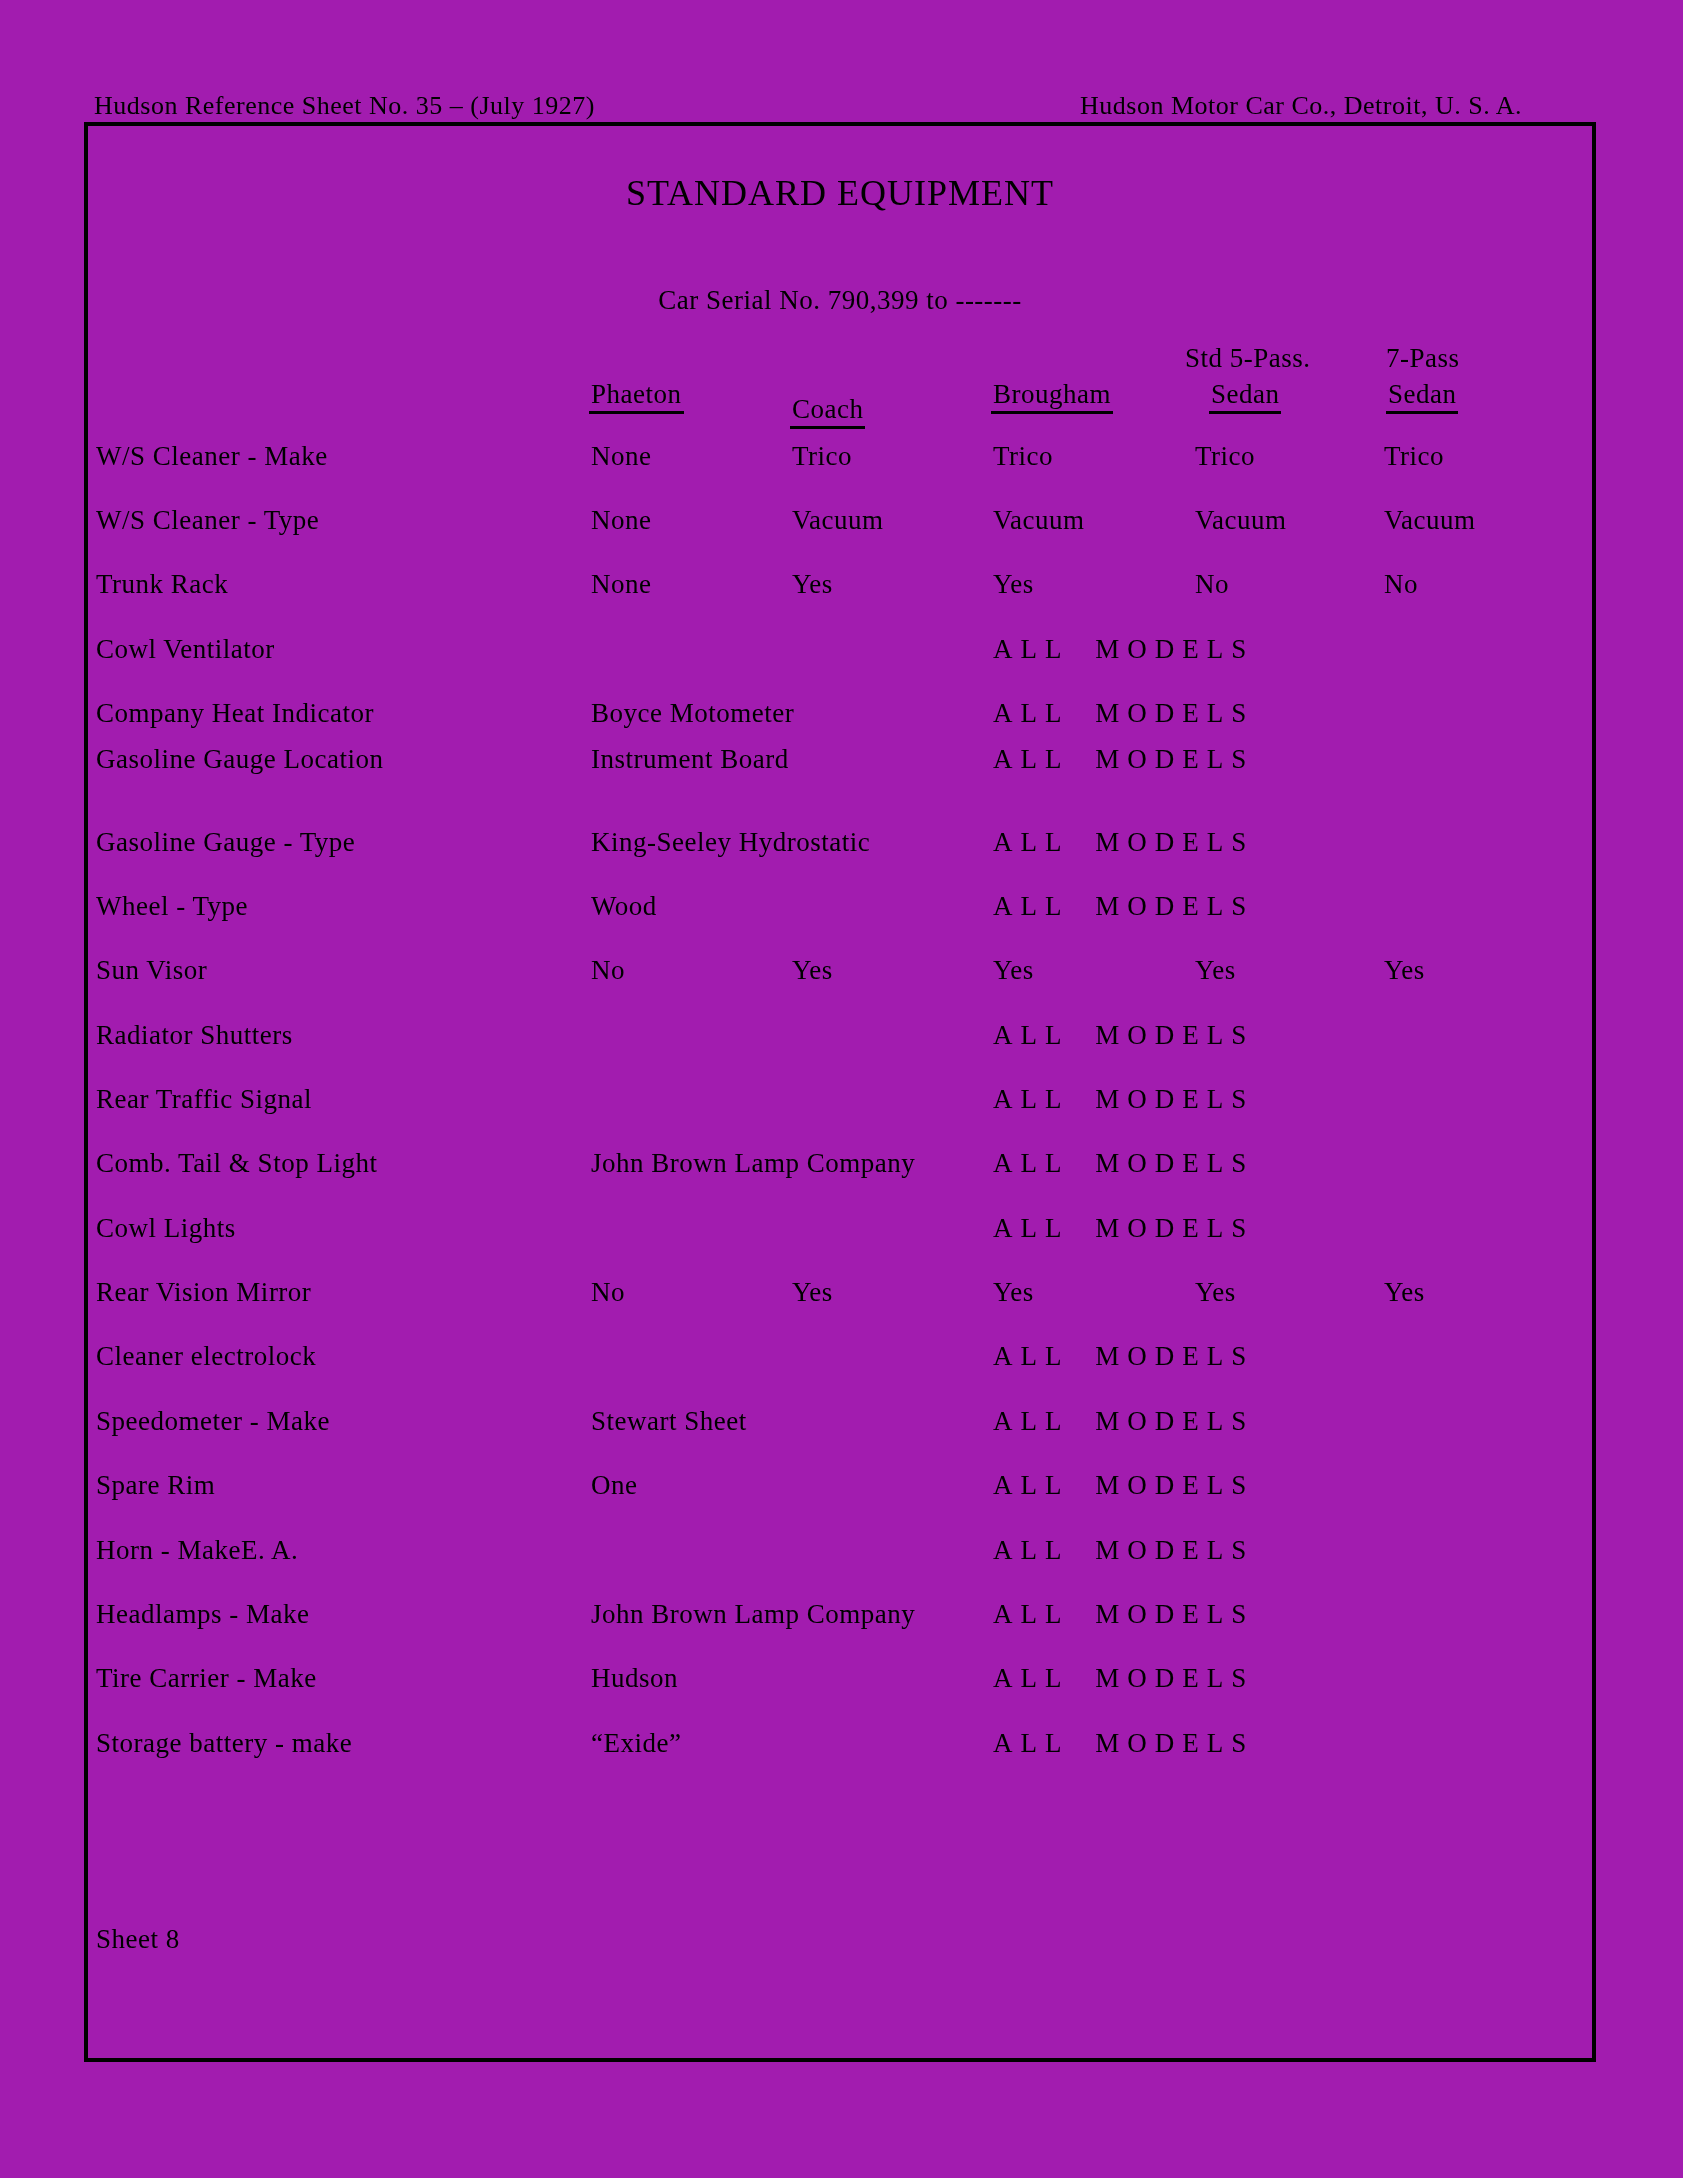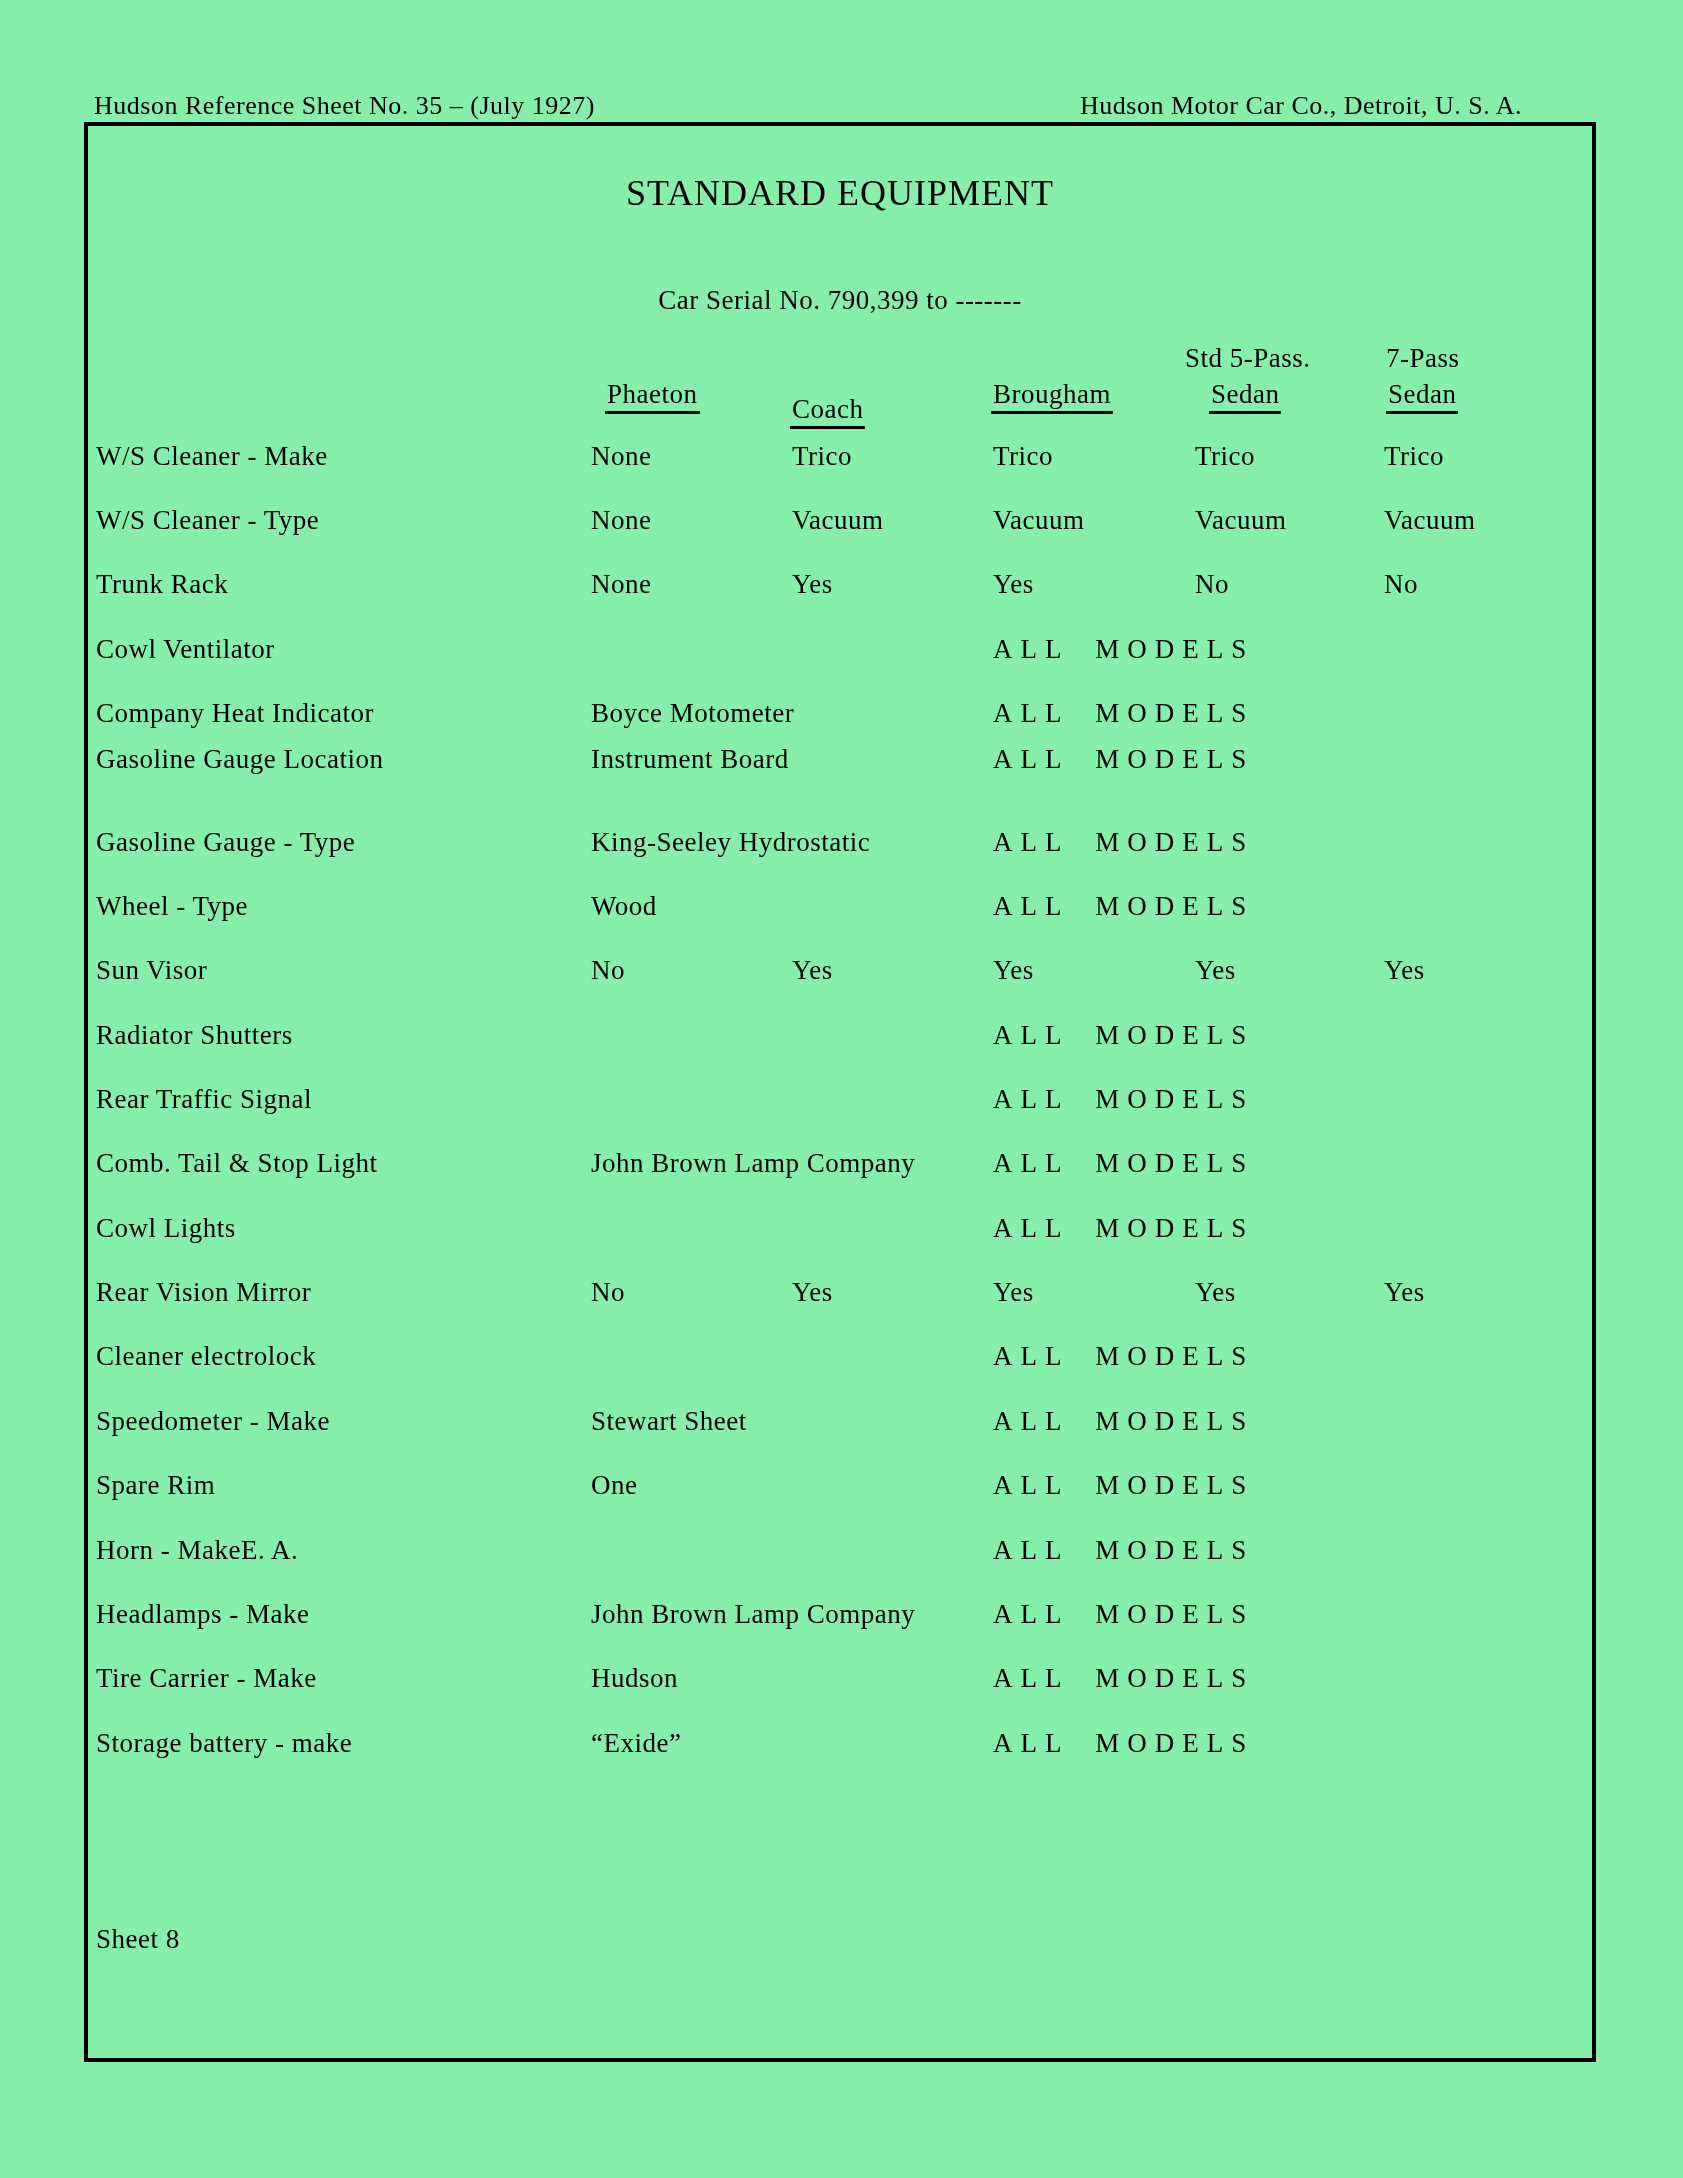--- a/index.html
+++ b/index.html
@@ -1,20 +1,20 @@
 <!DOCTYPE html>
 <html><head>
 <meta charset="utf-8">
 <style>
   html,body{margin:0;padding:0;background:#ffffff;}
   .page{
     position:relative;
     width:1683px;
     height:2178px;
-    background:#86efac;
+    background:#a21caf;
     color:#000000;
     font-family:"Liberation Serif","DejaVu Serif",serif;
     overflow:hidden;
     text-decoration:underline;
   }
   .hdr{
     position:absolute;
     top:91px;
     font-size:26px;
     letter-spacing:0.5px;
@@ -107,21 +107,21 @@
   <div class="border-box"></div>
 
   <div class="title-block">
     <div class="title-line">STANDARD EQUIPMENT</div>
   </div>
 
   <div class="serial">Car Serial No. 790,399 to -------</div>
 
   <span class="colhead" style="left:1185px;top:343px;">Std 5-Pass.</span>
   <span class="colhead" style="left:1386px;top:343px;">7-Pass</span>
-  <span class="colhead u" style="left:589px;top:379px;margin-left:16px;">Phaeton</span>
+  <span class="colhead u" style="left:589px;top:379px;">Phaeton</span>
   <span class="colhead u" style="left:790px;top:394px;">Coach</span>
   <span class="colhead u" style="left:991px;top:379px;">Brougham</span>
   <span class="colhead u" style="left:1209px;top:379px;">Sedan</span>
   <span class="colhead u" style="left:1386px;top:379px;">Sedan</span>
 
   <div class="row" style="top:441px">
     <span class="cell cx-label">W/S Cleaner - Make</span>
     <span class="cell cx-1">None</span>
     <span class="cell cx-2">Trico</span>
     <span class="cell cx-3">Trico</span>

